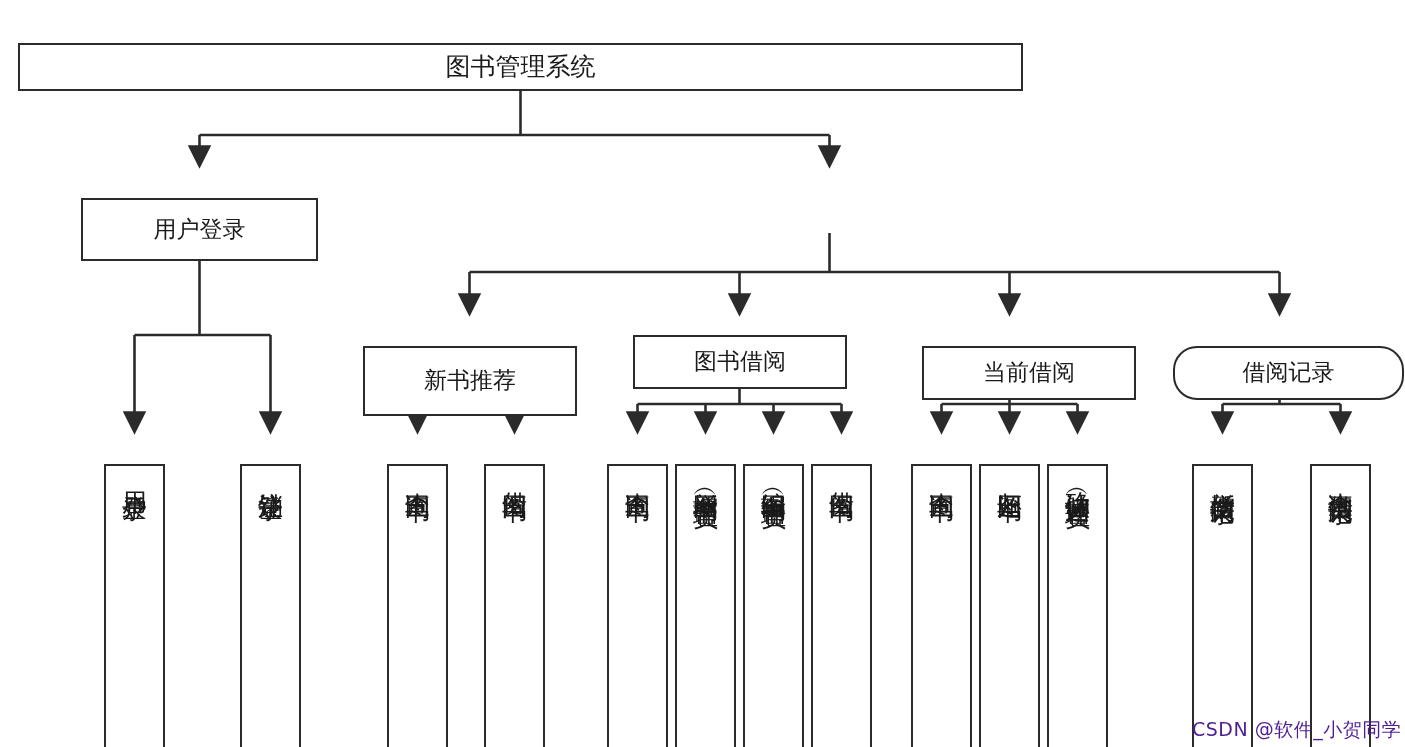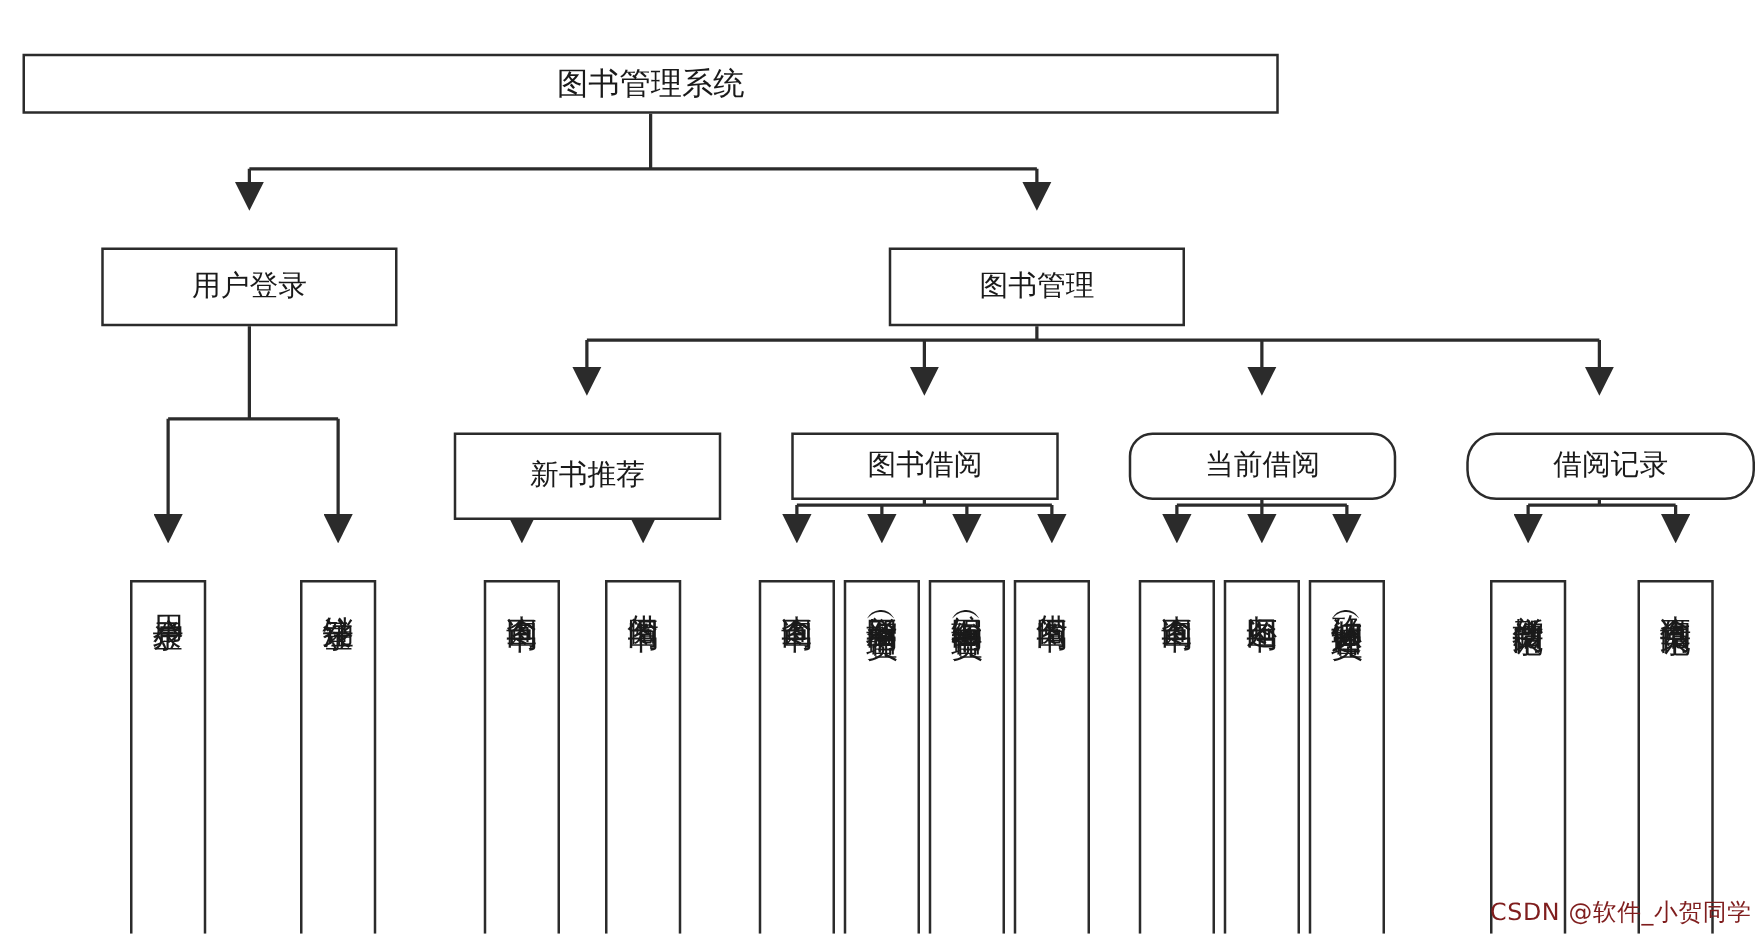--- a/index.html
+++ b/index.html
@@ -60,21 +60,21 @@
   .node.leaf .node-label {
     writing-mode: vertical-rl;
     text-orientation: upright;
     line-height: 1.0;
     letter-spacing: 2px;
     white-space: nowrap;
   }
   .watermark {
     position: absolute;
     font-size: 19px;
-    color: #7f1d1d;
+    color: #4c1d95;
     white-space: nowrap;
     letter-spacing: 0.5px;
   }
 </style>
 </head>
 <body>
 
 <div id="stage">
 
   <svg class="wires" viewBox="0 0 1405 747" xmlns="http://www.w3.org/2000/svg">
@@ -130,33 +130,30 @@
   </svg>
 
   <div class="node root" style="left:18px; top:15px; width:1005px; height:48px;">
     <span class="node-label">图书管理系统</span>
   </div>
 
   <div class="node branch" style="left:81px; top:170px; width:237px; height:63px;">
     <span class="node-label">用户登录</span>
   </div>
 
-  <div class="node branch" style="left:711px; top:170px; width:237px; height:63px;">
-    <span class="node-label">图书管理</span>
-  </div>
 
   <div class="node branch" style="left:363px; top:318px; width:214px; height:70px;">
     <span class="node-label">新书推荐</span>
   </div>
 
-  <div class="node branch" style="left:633px; top:318px; width:214px; height:54px;">
+  <div class="node branch" style="left:633px; top:307px; width:214px; height:54px;">
     <span class="node-label">图书借阅</span>
   </div>
 
-  <div class="node branch" style="left:903px; top:318px; width:214px; height:54px;border-radius:19px;">
+  <div class="node branch" style="left:922px; top:318px; width:214px; height:54px;">
     <span class="node-label">当前借阅</span>
   </div>
 
   <div class="node branch" style="left:1173px; top:318px; width:231px; height:54px;border-radius:24px;">
     <span class="node-label">借阅记录</span>
   </div>
 
   <div class="node leaf" style="left:104px; top:436px; width:61px; height:296px;">
     <span class="node-label">用户登录</span>
   </div>

